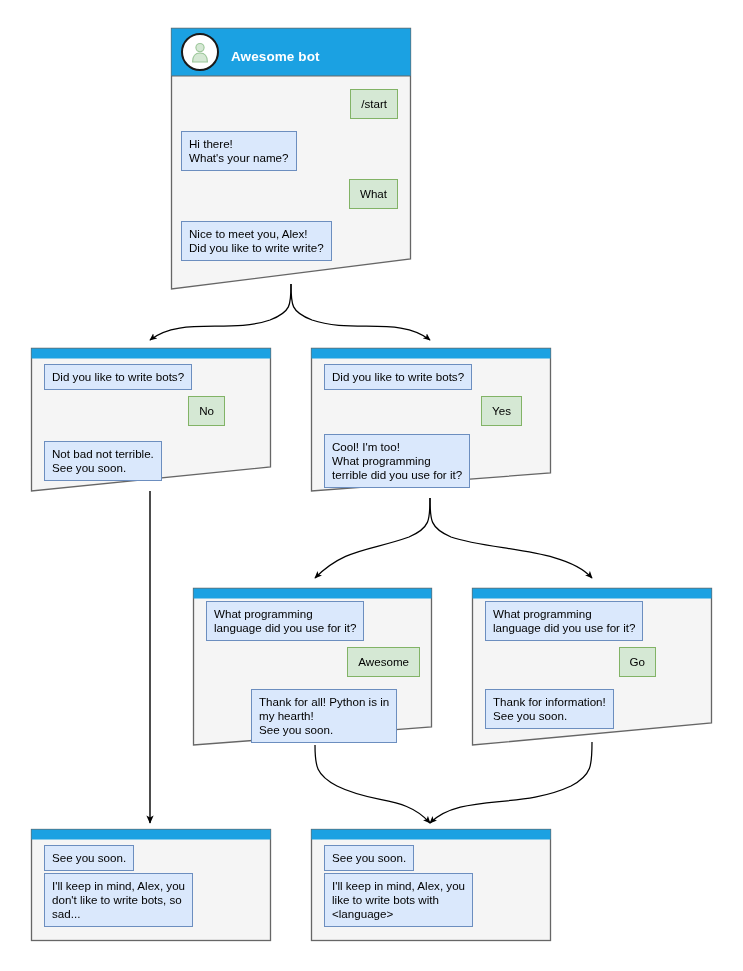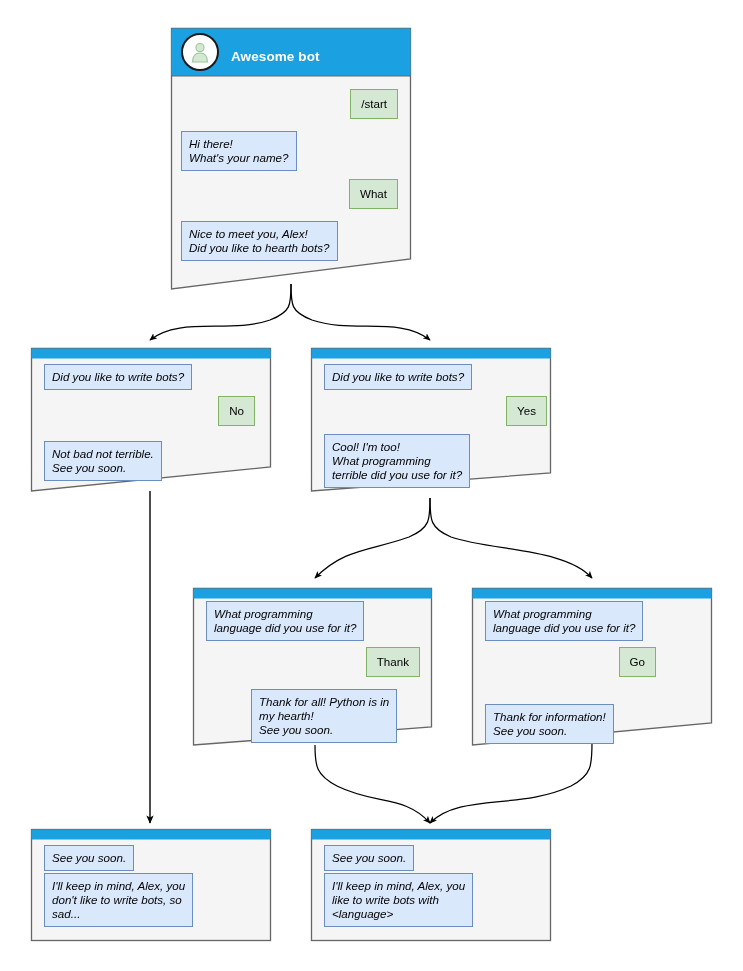--- a/index.html
+++ b/index.html
@@ -97,21 +97,20 @@
     font-size: 11.6px;
     line-height: 1.22;
     color: #000000;
     white-space: pre-line;
     padding: 5px 7px 5px 7px;
     text-align: left;
   }
   .bubble.bot {
     background: #dae8fc;
     border: 1px solid #6c8ebf;
-    font-style: italic;
   }
   .bubble.user {
     background: #d5e8d4;
     border: 1px solid #82b366;
     padding: 7px 10px 7px 10px;
   }
 </style>
 </head>
 <body>
 
@@ -159,58 +158,58 @@
         </div>
         <div class="msg-row left" style="left:11px; top:55px; width:220px;">
           <span class="bubble bot">Hi there!
 What's your name?</span>
         </div>
         <div class="msg-row right" style="left:0; top:103px; width:228px;">
           <span class="bubble user">What</span>
         </div>
         <div class="msg-row left" style="left:11px; top:145px; width:220px;">
           <span class="bubble bot">Nice to meet you, Alex!
-Did you like to hearth bots?</span>
+Did you like to write write?</span>
         </div>
       </div>
     </div>
   </div>
 
   <div class="chat-card" style="left:30px; top:347px; width:242px; height:145px;">
     <svg class="card-shape" viewBox="0 0 242 145" preserveAspectRatio="none">
       <polygon points="1.5,1.5 240.5,1.5 240.5,120 1.5,144" fill="#f5f5f5" stroke="#666666" stroke-width="1.3"></polygon>
       <rect x="1.5" y="1.5" width="239" height="10" fill="#1ba1e2" stroke="none"></rect>
     </svg>
     <div class="card-content">
       <div class="msgs" style="top:11px;">
         <div class="msg-row left" style="left:14px; top:6px; width:215px;">
           <span class="bubble bot">Did you like to write bots?</span>
         </div>
-        <div class="msg-row right" style="left:0; top:38px; width:225px;padding-left:42px;">
+        <div class="msg-row right" style="left:0; top:38px; width:195px;padding-left:42px;">
           <span class="bubble user">No</span>
         </div>
         <div class="msg-row left" style="left:14px; top:83px; width:215px;">
           <span class="bubble bot">Not bad not terrible.
 See you soon.</span>
         </div>
       </div>
     </div>
   </div>
 
   <div class="chat-card" style="left:310px; top:347px; width:242px; height:145px;">
     <svg class="card-shape" viewBox="0 0 242 145" preserveAspectRatio="none">
       <polygon points="1.5,1.5 240.5,1.5 240.5,126 1.5,144" fill="#f5f5f5" stroke="#666666" stroke-width="1.3"></polygon>
       <rect x="1.5" y="1.5" width="239" height="10" fill="#1ba1e2" stroke="none"></rect>
     </svg>
     <div class="card-content">
       <div class="msgs" style="top:11px;">
         <div class="msg-row left" style="left:14px; top:6px; width:215px;">
           <span class="bubble bot">Did you like to write bots?</span>
         </div>
-        <div class="msg-row right" style="left:8px; top:38px; width:229px;">
+        <div class="msg-row right" style="left:0; top:38px; width:212px;">
           <span class="bubble user">Yes</span>
         </div>
         <div class="msg-row left" style="left:14px; top:76px; width:215px;">
           <span class="bubble bot">Cool! I'm too!
 What programming
 terrible did you use for it?</span>
         </div>
       </div>
     </div>
   </div>
@@ -220,21 +219,21 @@
       <polygon points="1.5,1.5 239.5,1.5 239.5,140 1.5,158" fill="#f5f5f5" stroke="#666666" stroke-width="1.3"></polygon>
       <rect x="1.5" y="1.5" width="238" height="10" fill="#1ba1e2" stroke="none"></rect>
     </svg>
     <div class="card-content">
       <div class="msgs" style="top:11px;">
         <div class="msg-row left" style="left:14px; top:3px; width:214px;">
           <span class="bubble bot">What programming
 language did you use for it?</span>
         </div>
         <div class="msg-row right" style="left:0; top:49px; width:228px;">
-          <span class="bubble user">Thank</span>
+          <span class="bubble user">Awesome</span>
         </div>
         <div class="msg-row left" style="left:14px; top:91px; width:214px;margin-left:45px;">
           <span class="bubble bot">Thank for all! Python is in
 my hearth!
 See you soon.</span>
         </div>
       </div>
     </div>
   </div>
 
@@ -245,21 +244,21 @@
     </svg>
     <div class="card-content">
       <div class="msgs" style="top:11px;">
         <div class="msg-row left" style="left:14px; top:3px; width:215px;">
           <span class="bubble bot">What programming
 language did you use for it?</span>
         </div>
         <div class="msg-row right" style="left:0; top:49px; width:185px;">
           <span class="bubble user">Go</span>
         </div>
-        <div class="msg-row left" style="left:14px; top:106px; width:215px;">
+        <div class="msg-row left" style="left:14px; top:91px; width:215px;">
           <span class="bubble bot">Thank for information!
 See you soon.</span>
         </div>
       </div>
     </div>
   </div>
 
   <div class="chat-card" style="left:30px; top:828px; width:242px; height:114px;">
     <svg class="card-shape" viewBox="0 0 242 114" preserveAspectRatio="none">
       <rect x="1.5" y="1.5" width="239" height="111" fill="#f5f5f5" stroke="#666666" stroke-width="1.3"></rect>

